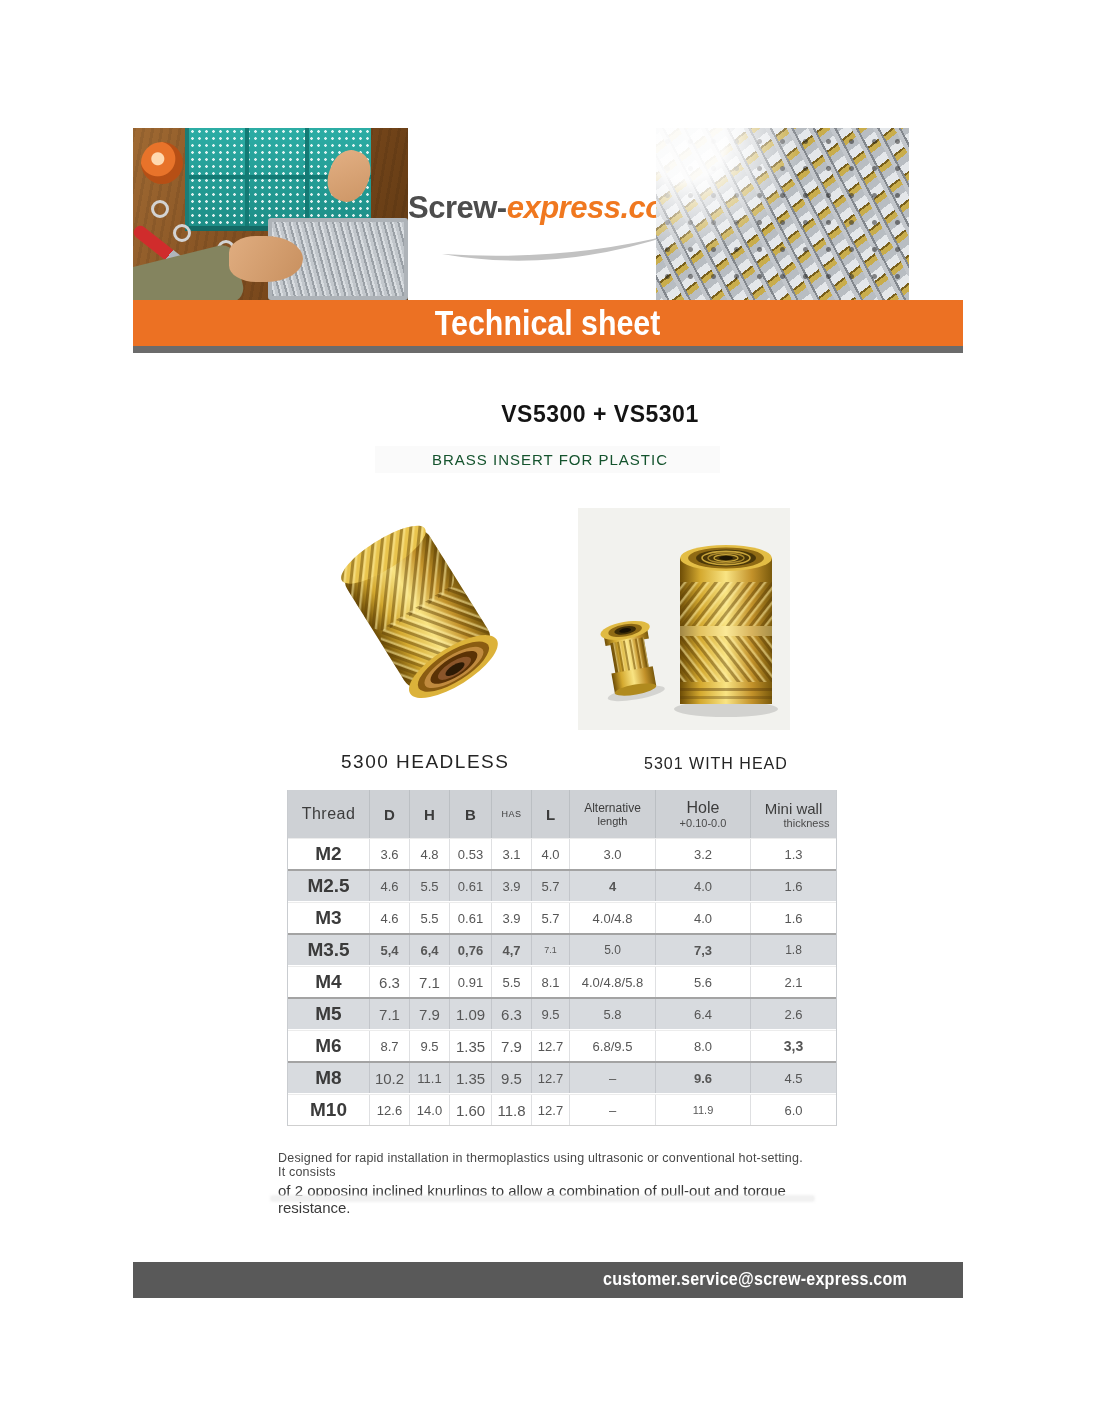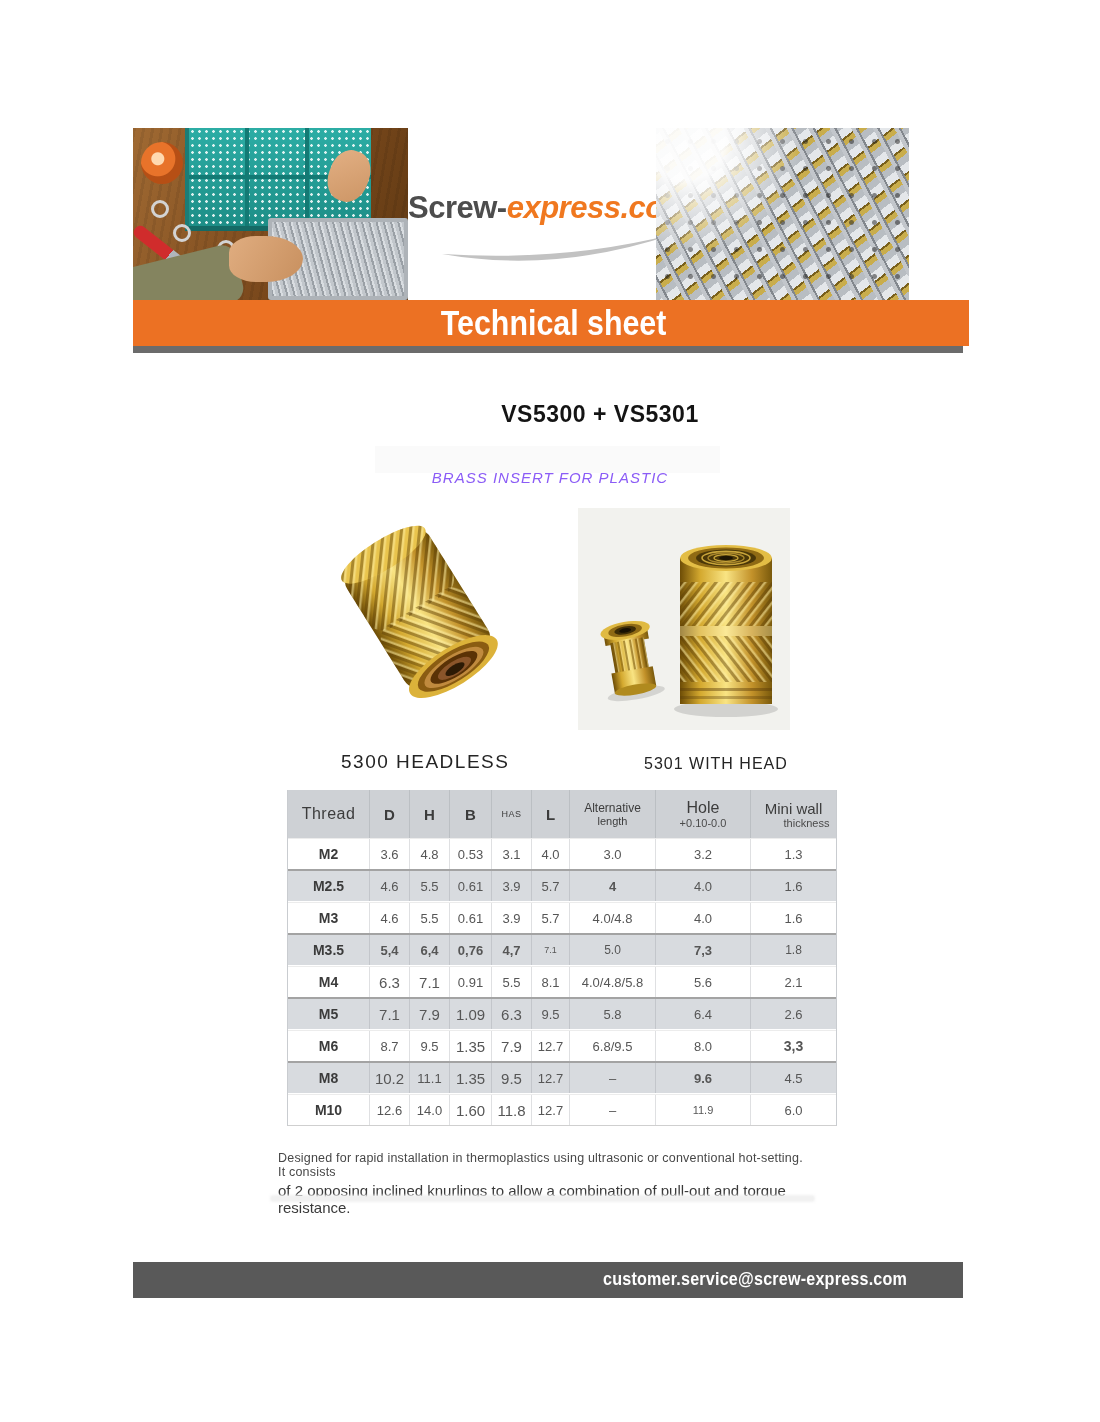--- a/index.html
+++ b/index.html
@@ -42,31 +42,31 @@
   .logo-swoosh{position:absolute;left:28px;top:100px;}
   .photo-right{width:253px;background:
       radial-gradient(circle at 12% 8%, rgba(255,255,255,.95) 0 14%, rgba(255,255,255,0) 42%),
       radial-gradient(circle, rgba(30,30,30,.5) 2px, transparent 3px),
       repeating-linear-gradient(62deg, transparent 0 6px, #c2c6cb 6px 10px, #82878d 10px 12px, transparent 12px 19px),
       repeating-linear-gradient(-38deg, #b8bdc2 0 7px, #c9ad4c 7px 12px, #79601c 12px 14px, #e4e7ea 14px 22px);
       background-size:100% 100%, 23px 27px, 100% 100%, 100% 100%;}
 
   
   .orange-banner{position:absolute;left:133px;top:300px;width:830px;height:46px;background:#ec7123;
-      display:flex;align-items:center;justify-content:center;padding-left:6px;}
+      display:flex;align-items:center;justify-content:center;}
   .banner-text{color:#fff;font-weight:bold;font-size:33px;letter-spacing:0px;
       transform:scale(.92,1.08);white-space:nowrap;}
   .gray-line{position:absolute;left:133px;top:346px;width:830px;height:7px;background:#6b6b6b;}
 
   
   .product-title{position:absolute;left:0;top:401px;width:1100px;text-align:center;
       transform:translateX(50px);font-size:23px;font-weight:bold;color:#141414;letter-spacing:.5px;}
   .subtitle-band{position:absolute;left:375px;top:446px;width:345px;height:27px;background:#fafafa;}
-  .product-subtitle{position:absolute;left:0;top:469px;width:1100px;text-align:center;
-      font-size:15px;color:#8b5cf6;letter-spacing:1px;font-style:italic;}
+  .product-subtitle{position:absolute;left:0;top:451px;width:1100px;text-align:center;
+      font-size:15px;color:#14532d;letter-spacing:1px;}
 
   
   .img-left{position:absolute;left:330px;top:513px;width:190px;height:206px;}
   .img-right{position:absolute;left:578px;top:508px;width:212px;height:222px;background:#f2f2ee;}
   .label-left{position:absolute;left:341px;top:751px;font-size:19px;color:#242424;letter-spacing:1.5px;}
   .label-right{position:absolute;left:644px;top:755px;font-size:16px;color:#242424;letter-spacing:1px;}
 
   
   .spec-table{position:absolute;left:287px;top:790px;width:548px;border-left:1px solid #c9ccd0;border-right:1px solid #c9ccd0;}
   .trow{display:grid;grid-template-columns:82px 40px 40px 42px 40px 38px 86px 95px 85px;}
@@ -80,21 +80,21 @@
   .c4 .h-main{font-size:9px;letter-spacing:.5px;font-weight:normal;}
   .alt .h-main{font-size:12px;font-weight:normal;}
   .alt .h-sub{font-size:11px;color:#3c3c3c;}
   .hole .h-main{font-size:16px;font-weight:normal;}
   .hole .h-sub{font-size:11px;color:#4a4a4a;}
   .mini .h-main{font-size:15px;font-weight:normal;}
   .mini .h-sub{font-size:11px;color:#4a4a4a;margin-left:26px;}
   .trow.body{height:30px;background:#fff;border-top:1px solid #ececec;}
   .trow.body.alt{background:#d8dbdf;border-top:2px solid #a3a3a3;border-bottom:1px solid #fff;}
   .trow.body:last-child{border-bottom:1px solid #cfcfcf;}
-  .thread{font-weight:bold;font-size:14px;color:#3b3b3b;}
+  .thread{font-weight:bold;font-size:19px;color:#3b3b3b;}
   .val{font-size:13px;color:#565656;}
   .r3 .c1,.r3 .c2,.r3 .c3,.r3 .c4,.r3 .c7{font-weight:bold;}
   .r3 .c5{font-size:9px;}
   .r3 .c6,.r3 .c8{font-size:12px;}
   .r1 .c6{font-weight:bold;}
   .r4 .c1,.r4 .c2{font-size:15px;}
   .r5 .c1,.r5 .c2,.r5 .c3,.r5 .c4{font-size:15px;}
   .r6 .c3,.r6 .c4{font-size:15px;}
   .r6 .c8{font-weight:bold;font-size:14px;}
   .r7 .c1,.r7 .c3,.r7 .c4{font-size:15px;}

